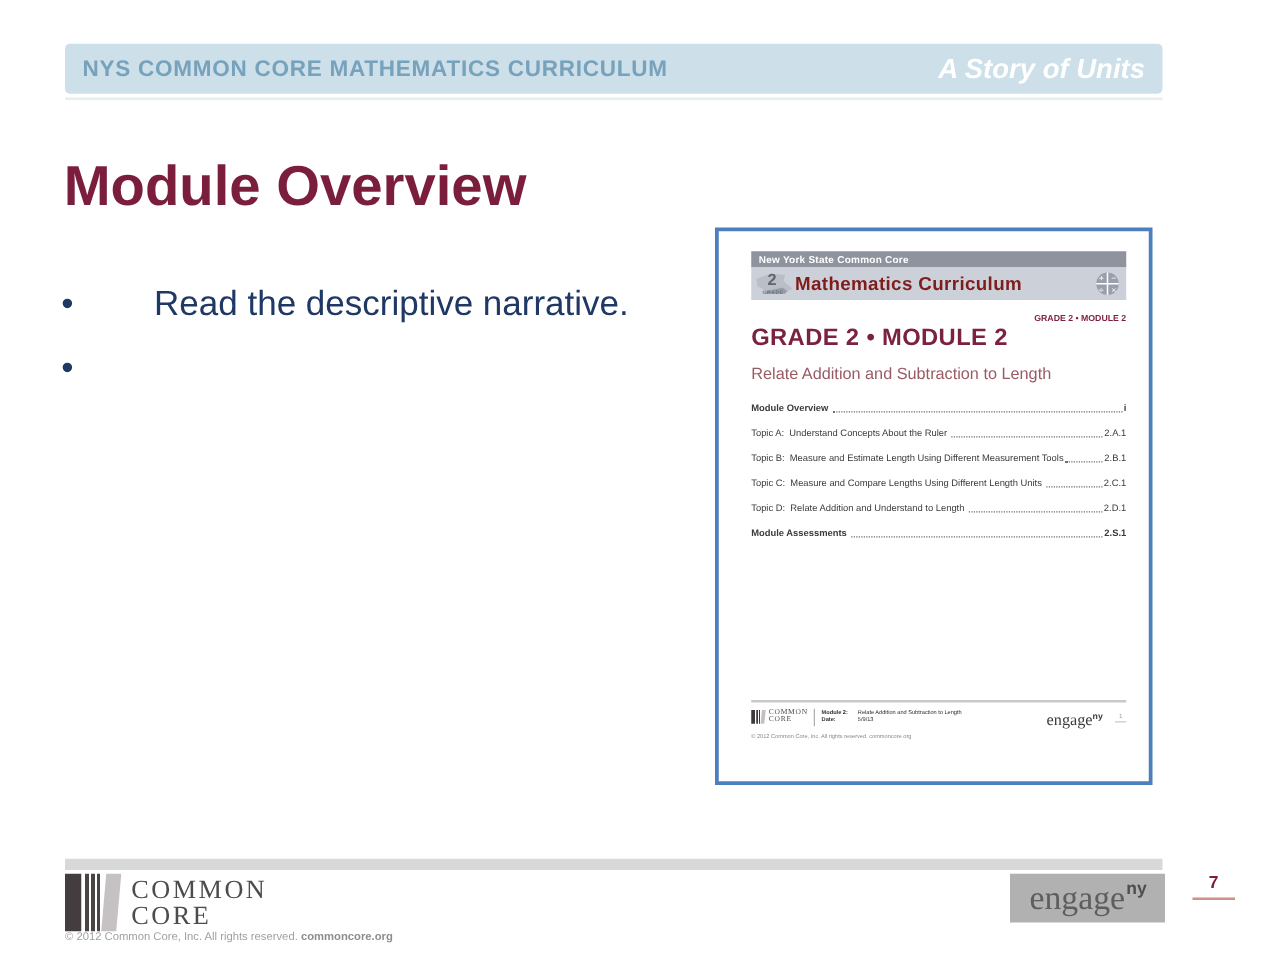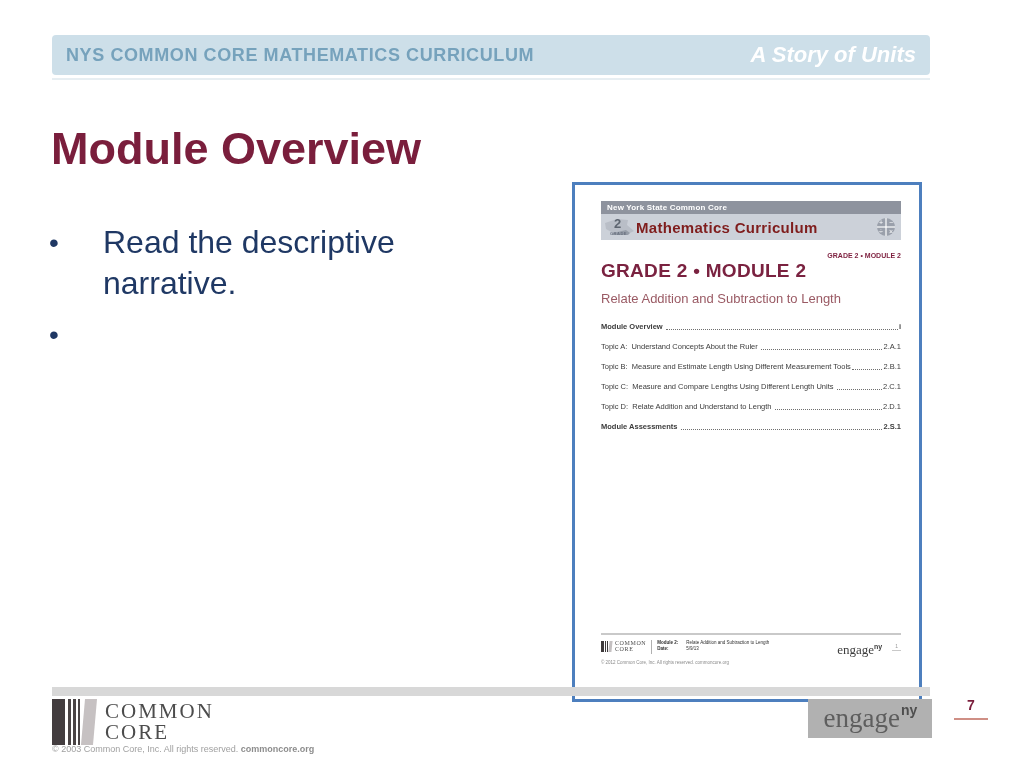--- a/index.html
+++ b/index.html
@@ -14,24 +14,24 @@
   .topbar-left { color:#76a2bc; font-weight:bold; font-size:18px; letter-spacing:0.6px; }
   .topbar-right { color:#ffffff; font-weight:bold; font-style:italic; font-size:22px; }
   .topbar-underline { position:absolute; left:52px; top:78px; width:878px; height:2px; background:#e7eef2; }
 
   
   .title { position:absolute; left:51px; top:124px; font-size:45px; line-height:1.1;
     font-weight:bold; color:#7a1e3c; }
   .bullets { position:absolute; left:47px; top:222px; width:470px; list-style:none; }
   .bullet { display:flex; margin-bottom:10px; color:#1f3864; }
   .bullet-marker { width:56px; flex:0 0 56px; font-size:28px; line-height:41px; padding-left:2px; }
-  .bullet-text { width:400px; font-size:32px; line-height:41px; }
-
-  
-  .doc { position:absolute; left:572px; top:182px; width:350px; height:520px;
+  .bullet-text { width:400px; font-size:28px; line-height:41px;text-align:right; }
+
+  
+  .doc { position:absolute; left:572px; top:182px; width:350px; height:446px;
     background:#ffffff; border:3px solid #4d7fbe; }
   .doc-inner { position:absolute; left:26px; right:18px; top:16px; bottom:12px; }
   .ny-bar { height:13px; background:#8e939e; color:#ffffff; font-size:8px; font-weight:bold;
     line-height:13px; padding-left:6px; letter-spacing:0.2px; }
   .mc-bar { height:26px; background:#ccd1d9; display:flex; align-items:center; }
   .grade-badge { position:relative; width:32px; height:24px; margin-left:3px; flex:0 0 32px; }
   .grade-badge svg { position:absolute; left:0; top:1px; }
   .grade-num { position:absolute; left:10px; top:1px; font-size:13px; font-weight:bold; color:#5d6570; }
   .grade-word { position:absolute; left:6px; top:16px; font-size:4px; font-weight:bold;
     color:#6a7280; letter-spacing:0.5px; }
@@ -217,21 +217,21 @@
         <span class="cc-bar2"></span>
         <span class="cc-bar3"></span>
     </span>
     <span class="cc-text">
       <span>COMMON</span>
       <span>CORE</span>
     </span>
   </div>
 
   <div class="slide-copy">
-    <span>© 2003 Common Core, Inc. All rights reserved. </span><b>commoncore.org</b>
+    <span>© 2012 Common Core, Inc. All rights reserved. </span><b>commoncore.org</b>
   </div>
 
   <div class="engage-box">
     <span class="engage-word">engage</span>
       <span class="engage-sup">ny</span>
   </div>
 
   <div class="page-num-wrap">
     <div class="page-num">7</div>
     <div class="page-underline"></div>

